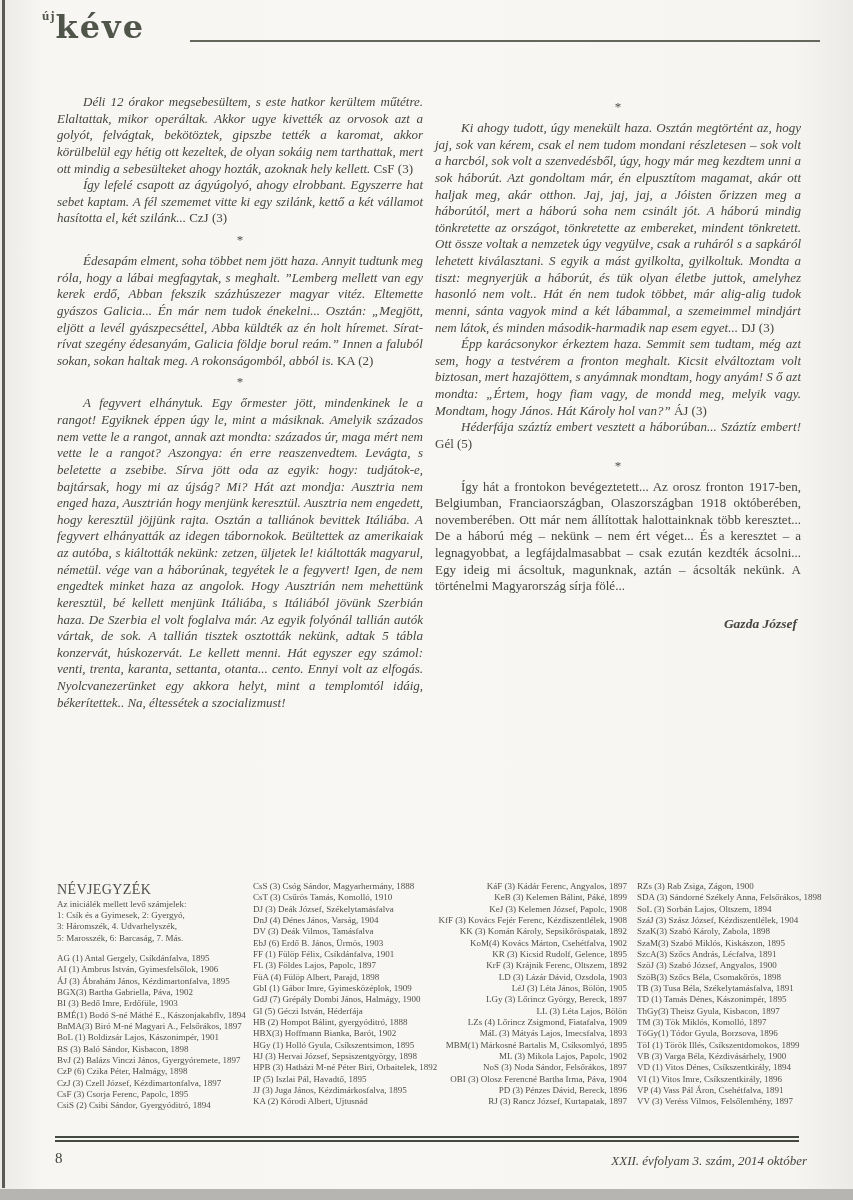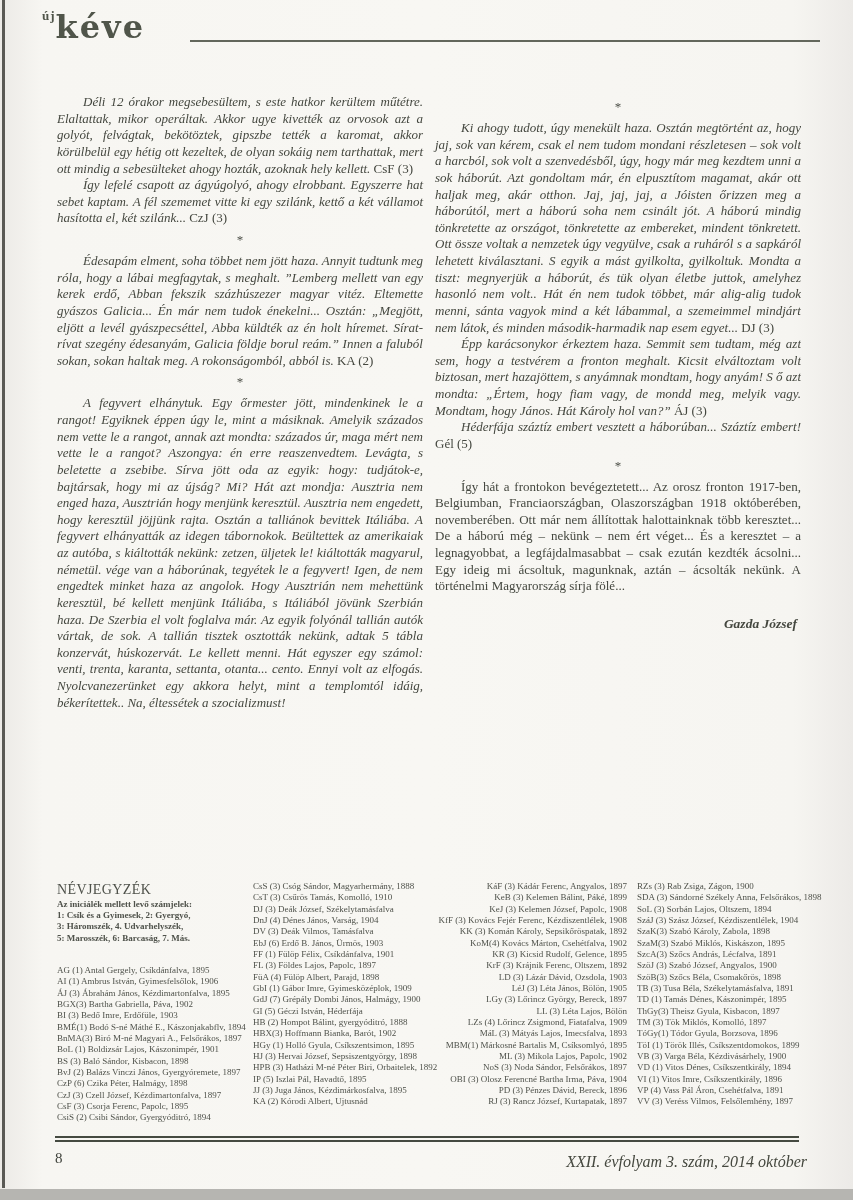--- a/index.html
+++ b/index.html
@@ -25,27 +25,27 @@
   .author{text-align:right;font-weight:bold;font-style:italic;margin-top:20px;padding-right:4px;font-size:13.5px;}
 
   .namelist{position:absolute;left:57px;top:881px;width:760px;display:flex;gap:10px;
             font-style:normal;font-size:9px;line-height:1.26;color:#4e514a;}
   .nl-col{white-space:nowrap;}
   .nl-col0{width:186px;}
   .nl-col1{width:170px;}
   .nl-col2{width:194px;text-align:right;}
   .nl-col3{width:180px;}
   .nl-title{font-size:14px;letter-spacing:.4px;}
-  .nl-legend{margin-bottom:21px;font-weight:bold;}
+  .nl-legend{margin-bottom:9px;}
   .nl-line,.nl-entry{white-space:nowrap;}
 
   .footer-rule{position:absolute;left:55px;top:1136px;width:744px;height:2px;
                border-top:2px solid #454a41;border-bottom:2px solid #454a41;}
   .page-number{position:absolute;left:55px;top:1150px;font-size:15px;color:#3f423b;}
-  .issue{position:absolute;right:46px;top:1153px;font-style:italic;font-size:16px;color:#45483f;}
+  .issue{position:absolute;right:46px;top:1153px;font-style:italic;font-size:13px;color:#45483f;}
 </style>
 </head>
 <body>
 
 <div class="page">
   <div class="scan-left"></div>
 
   <header>
     <div class="logo">
       <span class="logo-small">új</span><span class="logo-main">kéve</span>

